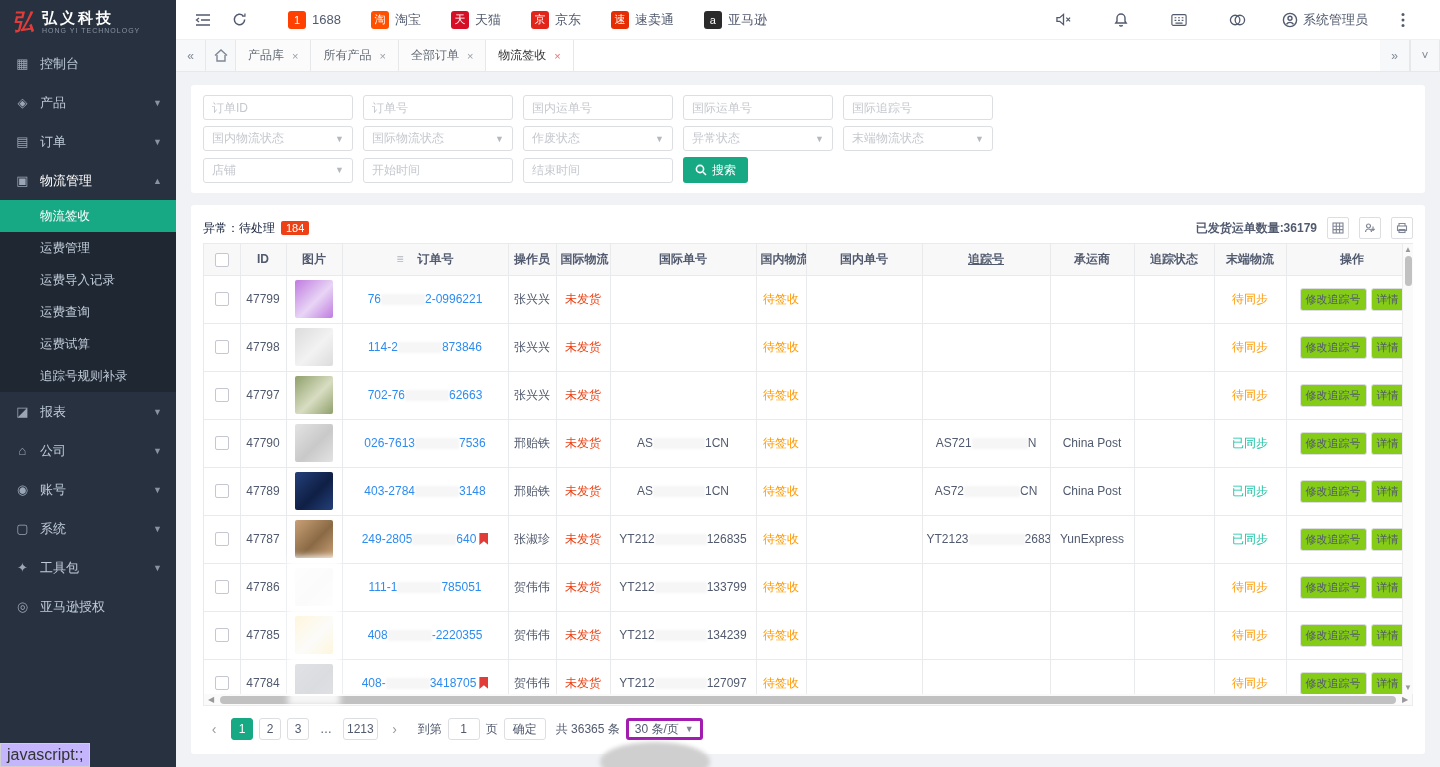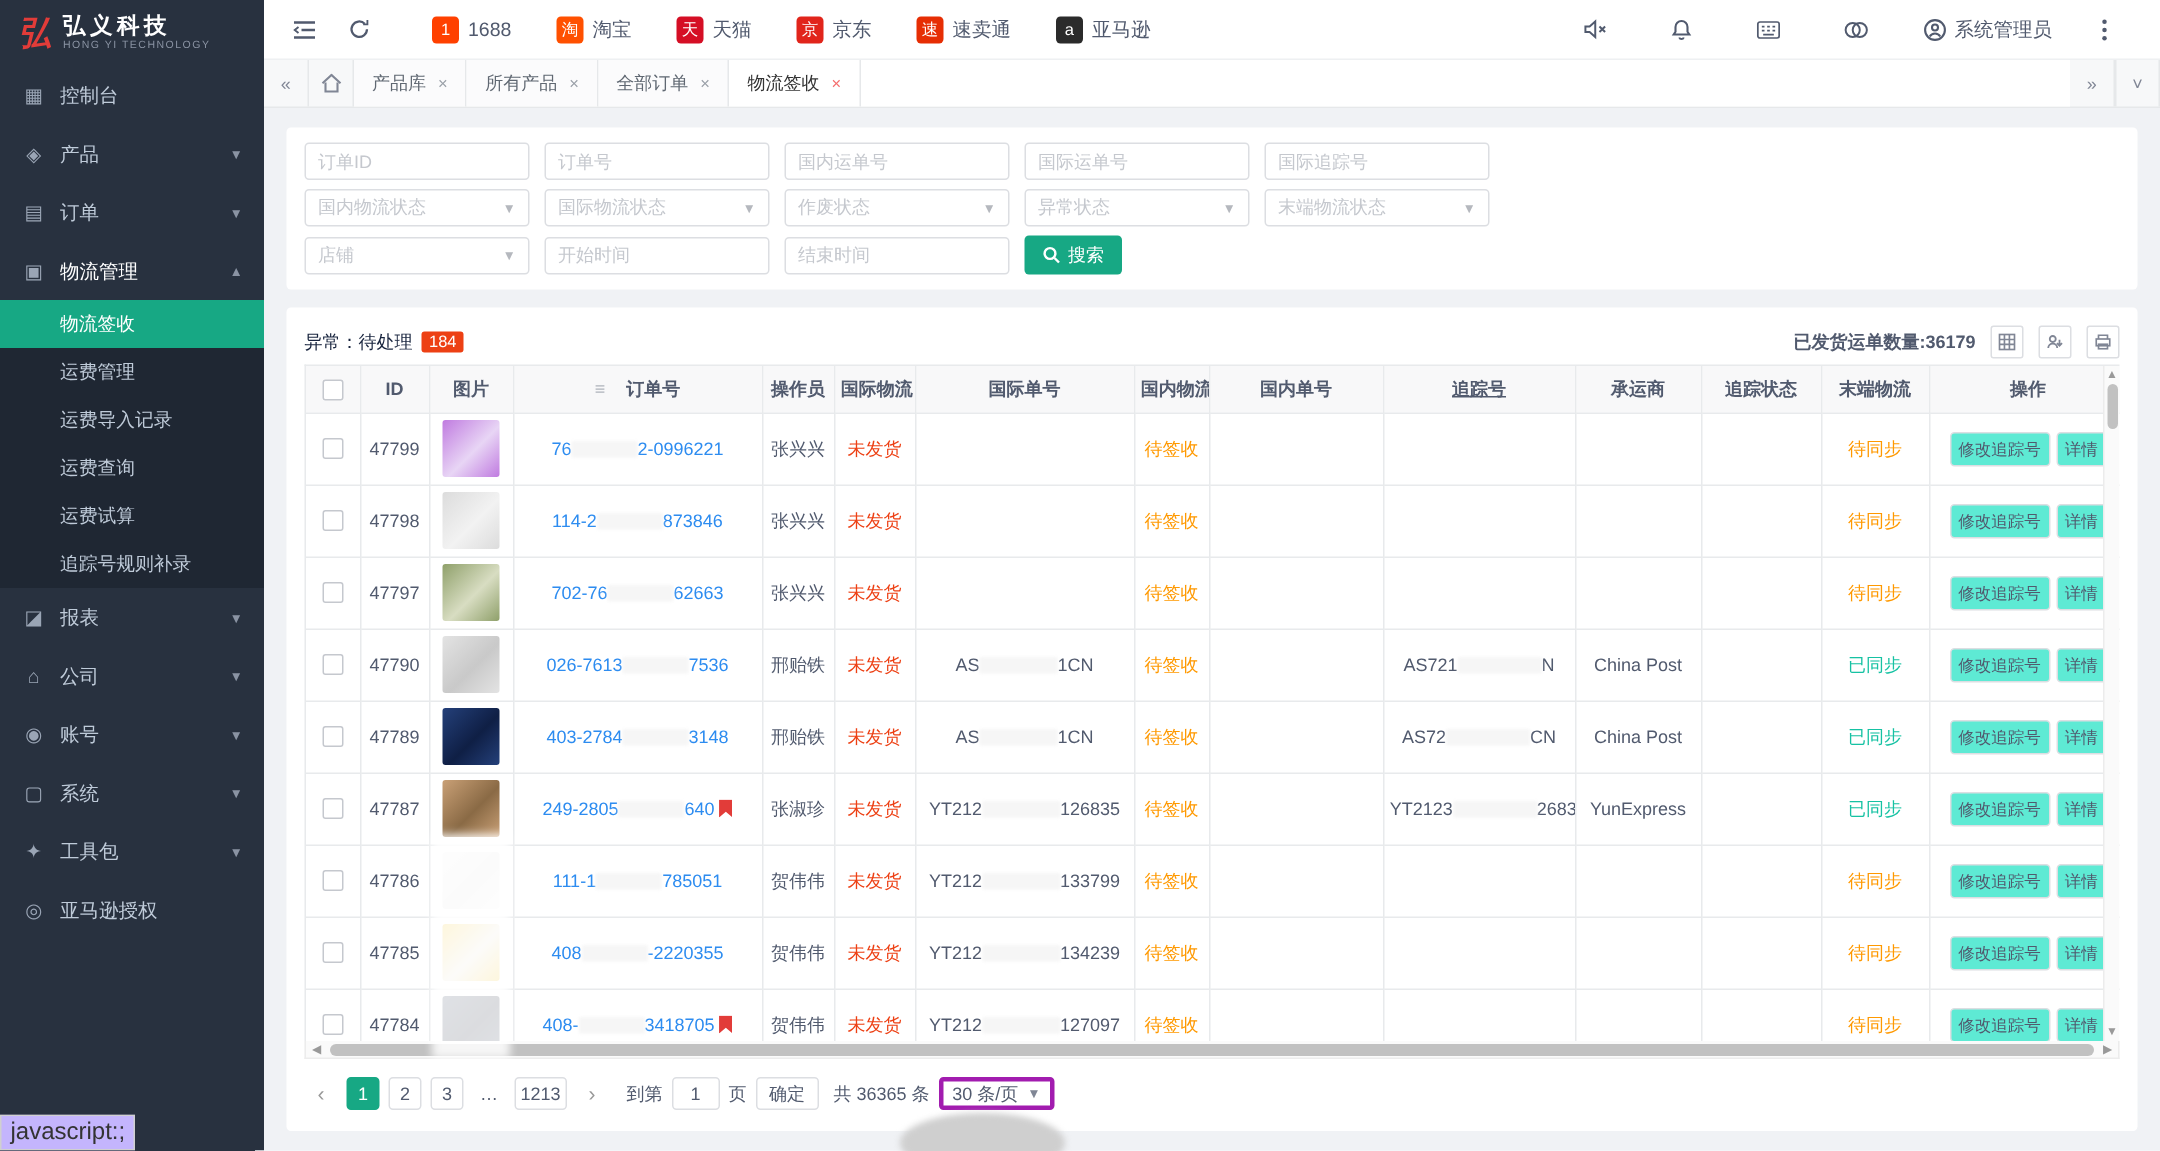--- a/index.html
+++ b/index.html
@@ -58,21 +58,21 @@
 table{border-collapse:collapse;width:100%;table-layout:fixed}
 th,td{border-right:1px solid #e8eaec;border-bottom:1px solid #e8eaec;padding:2px 4px;text-align:center;font-size:12px;overflow:hidden;white-space:nowrap}
 th{background:#f8f8f9;height:31px;color:#515a6e;font-weight:bold}
 td{height:48px;color:#515a6e}
 .chk{width:14px;height:14px;border:1px solid #c5c8ce;border-radius:2px;display:inline-block;background:#fff;cursor:pointer;vertical-align:middle}
 .thumb{width:38px;height:38px;margin:0 auto;border-radius:2px}
 .lnk{color:#2d8cf0;cursor:pointer}
 .redact{display:inline-block;height:11px;vertical-align:middle;background:#f6f6f6;filter:blur(1px);border-radius:1px}
 .flag{display:inline-block;width:9px;height:12px;margin-left:3px;vertical-align:-2px;background:#e23c39;clip-path:polygon(0 0,100% 0,100% 100%,50% 68%,0 100%)}
 .st-red{color:#ed4014}.st-orange{color:#ff9900}.st-teal{color:#16c2a3}
-.op-btn{border:1px solid #dcdee2;background:#5eead4;border-radius:3px;padding:3px 5px;font-size:11px;color:#515a6e;cursor:pointer;margin:0 2px}
+.op-btn{border:1px solid #dcdee2;background:#84cc16;border-radius:3px;padding:3px 5px;font-size:11px;color:#515a6e;cursor:pointer;margin:0 2px}
 
 .vscroll{position:absolute;top:0;right:0;width:11px;height:100%;background:#fafafa;border-left:1px solid #ececec;display:flex;flex-direction:column;align-items:center}
 .vs-arrow{height:12px;width:11px;font-size:8px;color:#999;text-align:center;line-height:12px;cursor:pointer}
 .vs-thumb{width:7px;height:30px;background:#c1c1c1;border-radius:4px;cursor:pointer}
 .vs-fill{flex:1}
 .hscroll{height:12px;background:#fafafa;border:1px solid #ececec;border-top:none;display:flex;align-items:center;flex-shrink:0}
 .hs-arrow{width:14px;font-size:8px;color:#999;text-align:center;cursor:pointer}
 .hs-thumb{height:8px;background:#c1c1c1;border-radius:4px;flex:1;margin:0 2px;cursor:pointer}
 
 .pager{height:40px;display:flex;align-items:center;gap:6px;flex-shrink:0;padding-top:6px}

